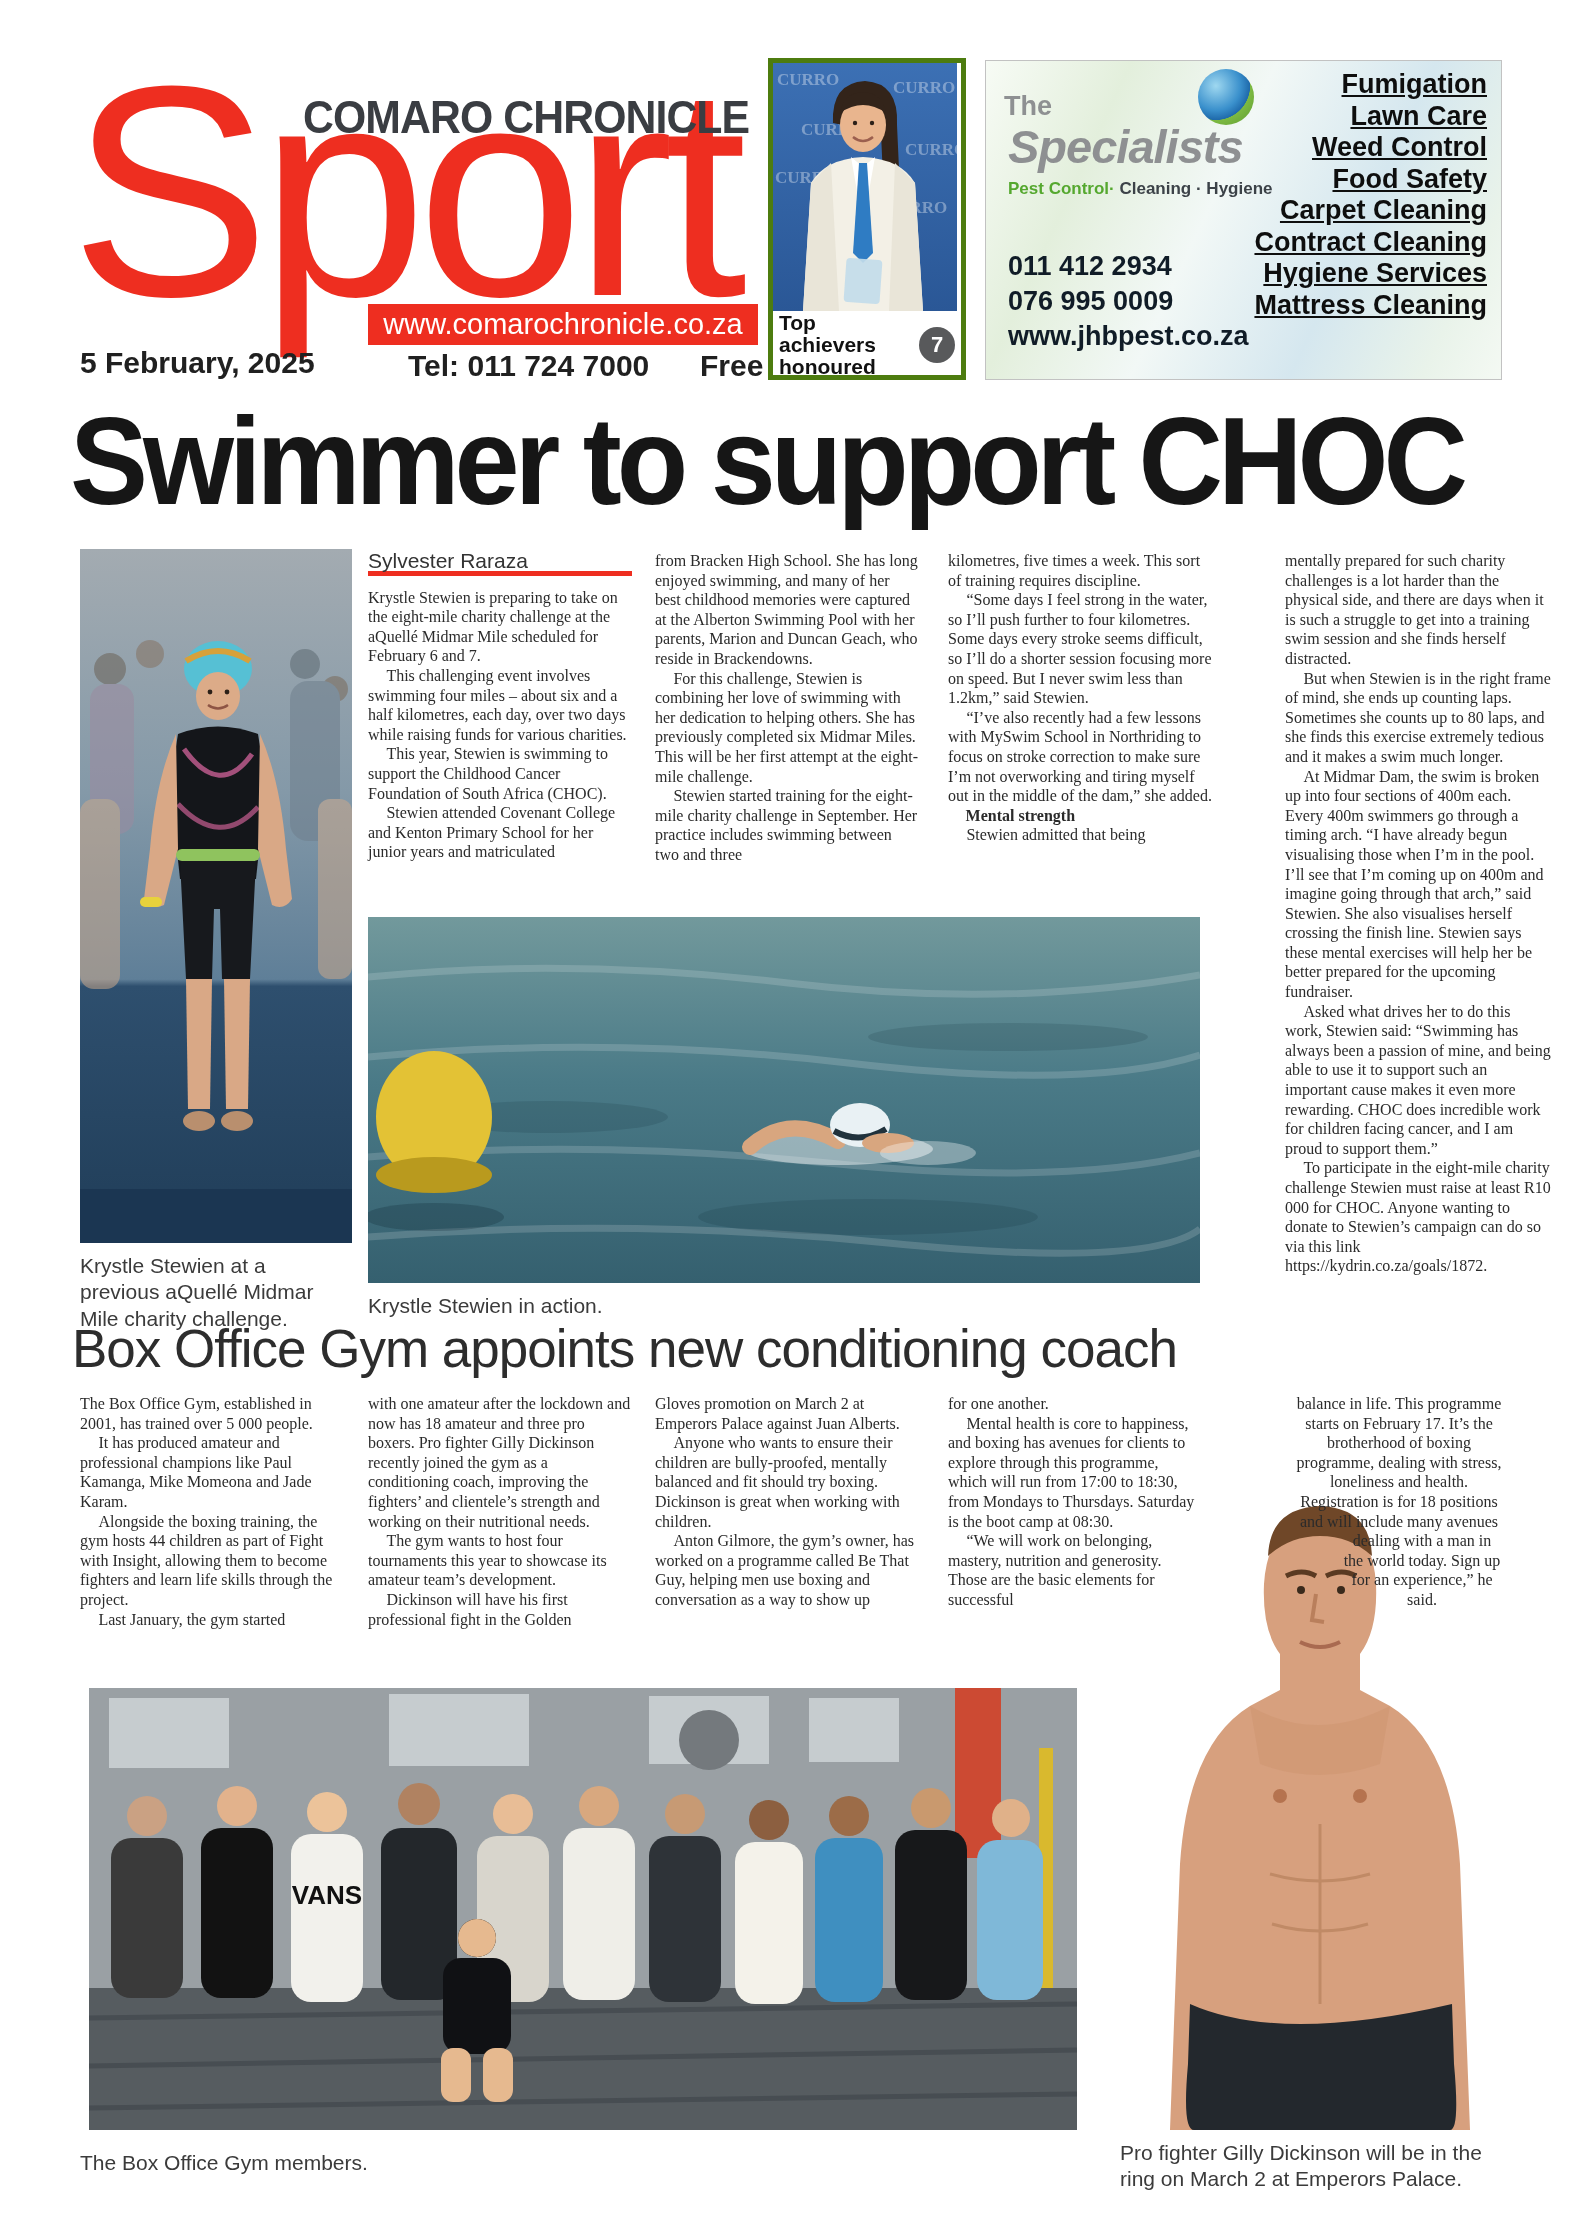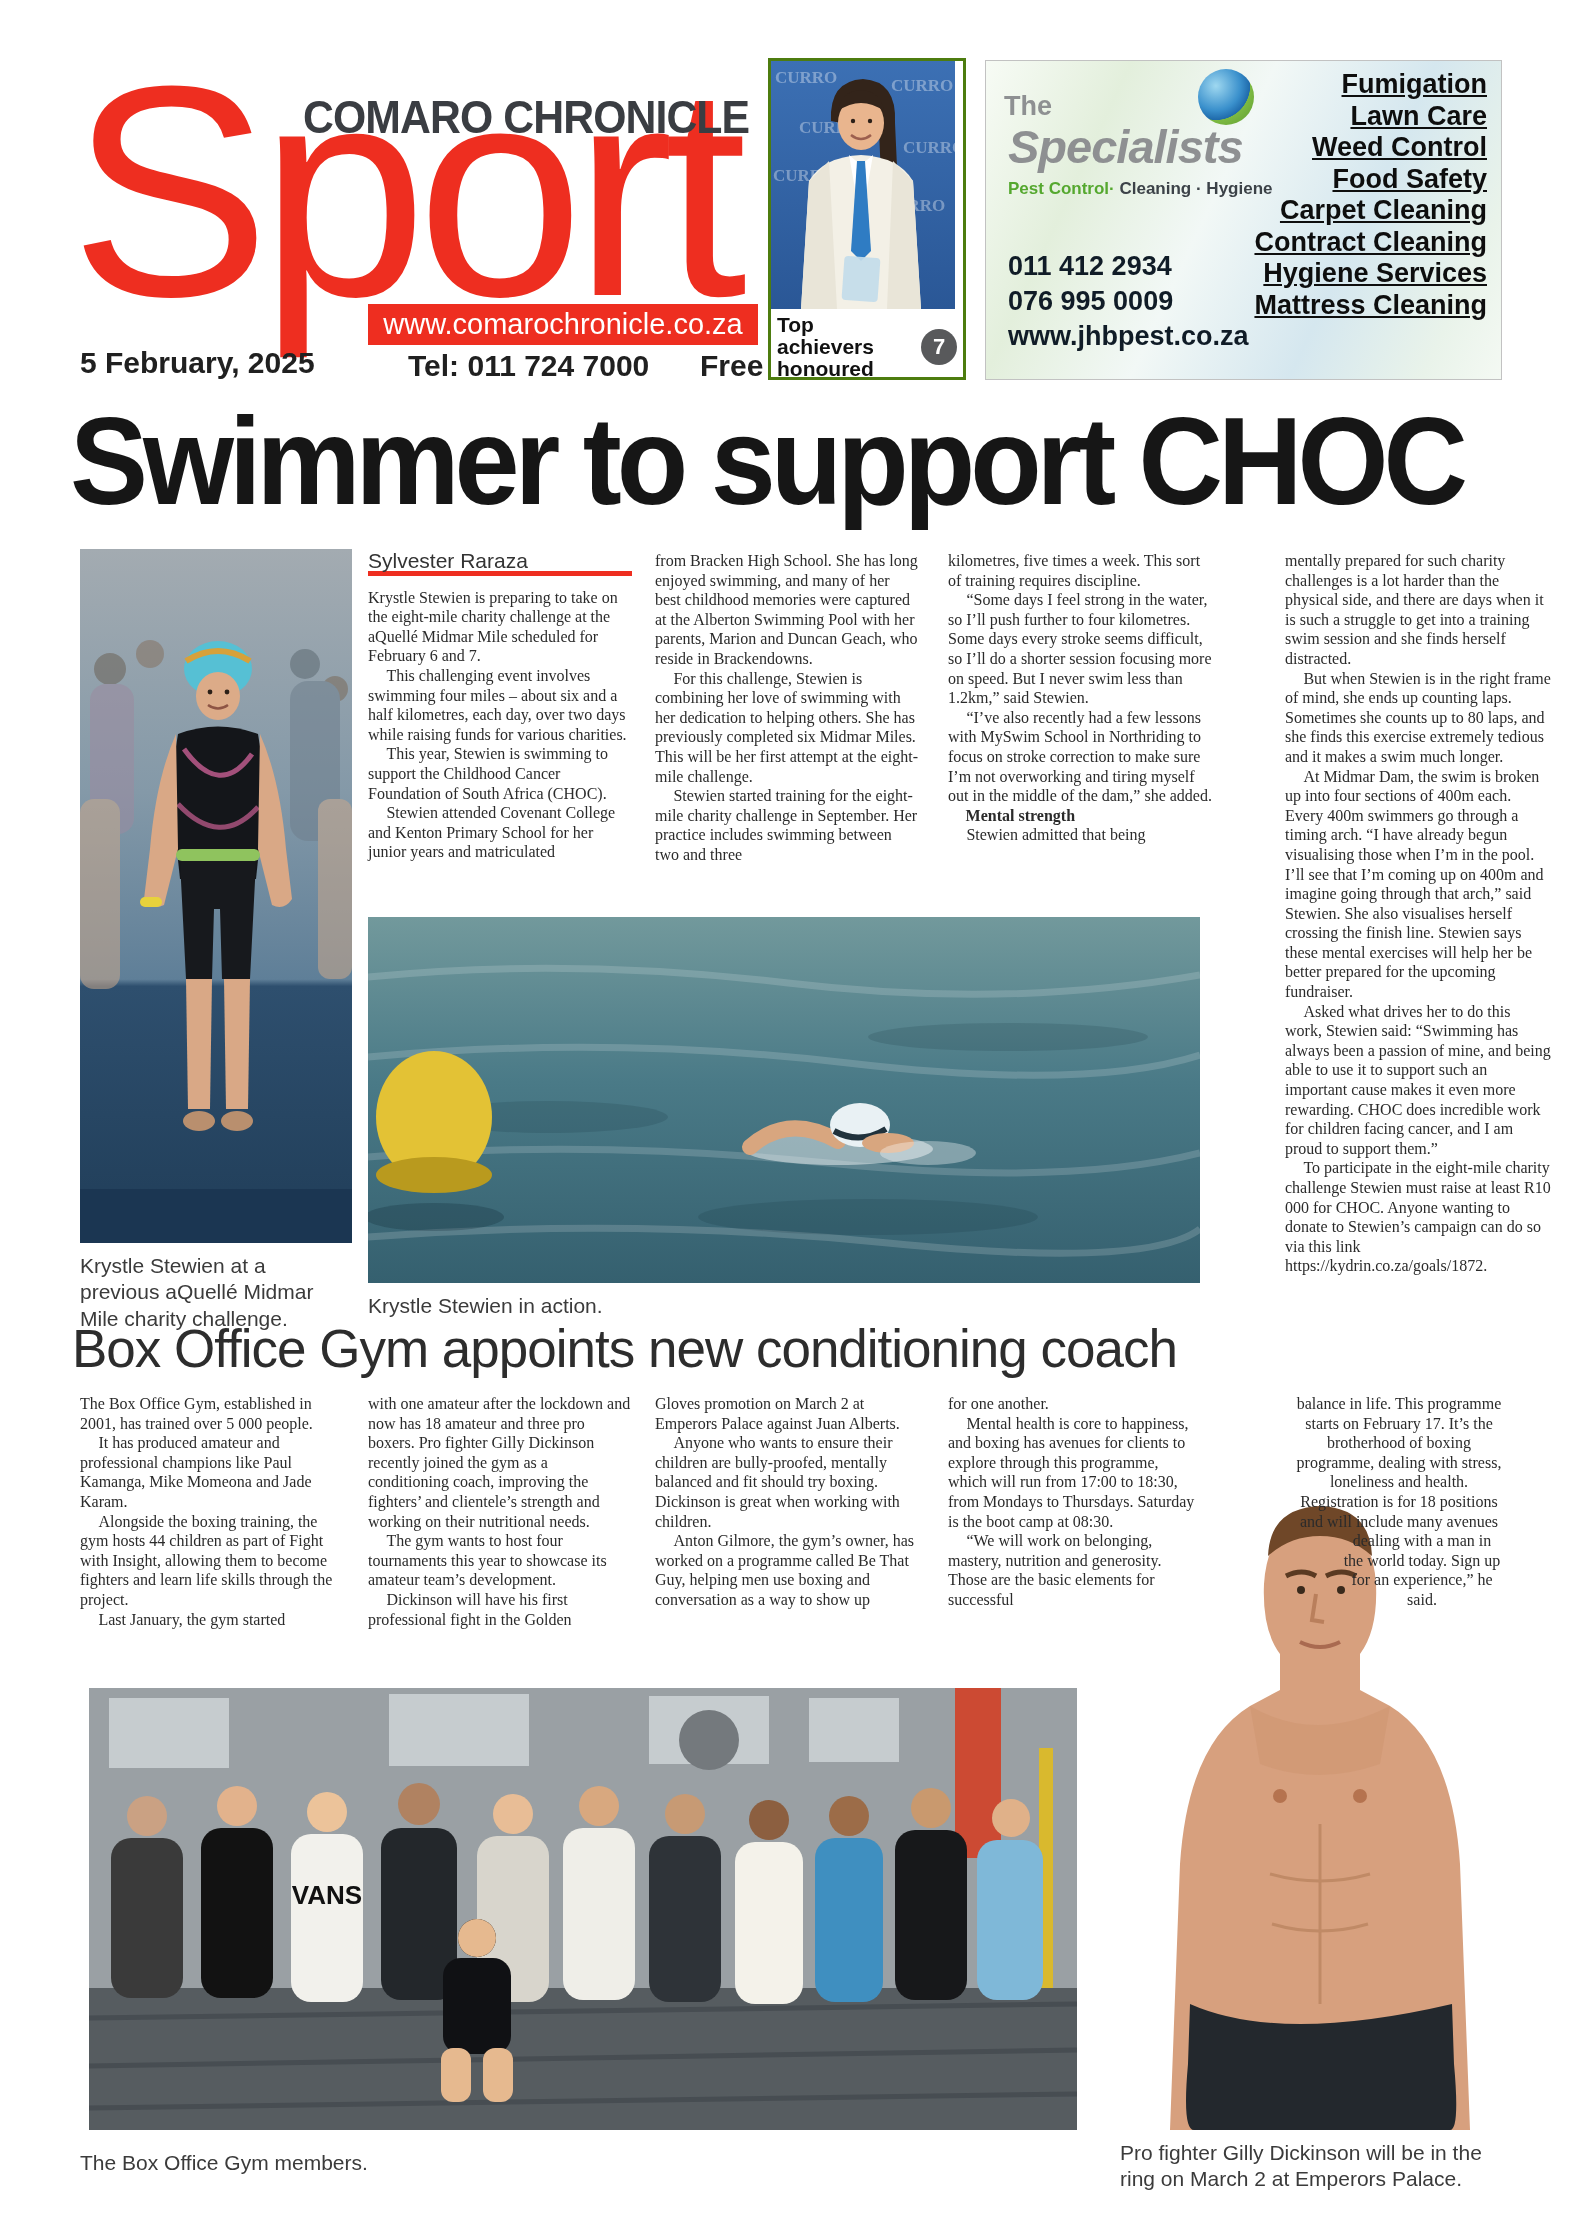--- a/index.html
+++ b/index.html
@@ -13,21 +13,21 @@
   .paper-name{left:303px;top:90px;font-family:"Liberation Sans",sans-serif;font-weight:700;
       font-size:46px;letter-spacing:-1px;color:#3a3d42;transform:scaleX(0.93);transform-origin:left;}
   .web-bar{left:368px;top:304px;width:390px;height:41px;background:#ee2e20;color:#fff;
       font-family:"Liberation Sans",sans-serif;font-size:29px;display:flex;align-items:center;justify-content:center;}
   .mast-row{font-family:"Liberation Sans",sans-serif;font-weight:700;font-size:30px;color:#202020;}
   .mr-date{left:80px;top:346px;}
   .mr-tel{left:408px;top:349px;}
   .mr-free{left:700px;top:349px;}
 
   
-  .promo{left:768px;top:58px;width:198px;height:322px;border:3px solid #4d7c0f;background:#fff;box-sizing:border-box;}
+  .promo{left:768px;top:58px;width:198px;height:322px;border:5px solid #4d7c0f;background:#fff;box-sizing:border-box;}
   .promo svg{display:block;}
   .promo-strip{position:absolute;left:0;bottom:0;width:100%;height:60px;background:#fff;
       display:flex;align-items:center;justify-content:space-between;padding:0 6px;box-sizing:border-box;}
   .promo-title{font-family:"Liberation Sans",sans-serif;font-weight:700;font-size:21px;line-height:1.04;color:#111;width:118px;}
   .page-badge{width:36px;height:36px;border-radius:50%;background:#58595b;color:#fff;
       font-family:"Liberation Sans",sans-serif;font-weight:700;font-size:22px;display:flex;align-items:center;justify-content:center;}
 
   
   .ad{left:985px;top:60px;width:517px;height:320px;box-sizing:border-box;border:1px solid #c2c2c2;
       background:linear-gradient(115deg,#f7fbf5 0%,#e3efdc 22%,#f2f8f6 44%,#d5e7ef 68%,#e9f3ea 88%,#f4f9f3 100%);

